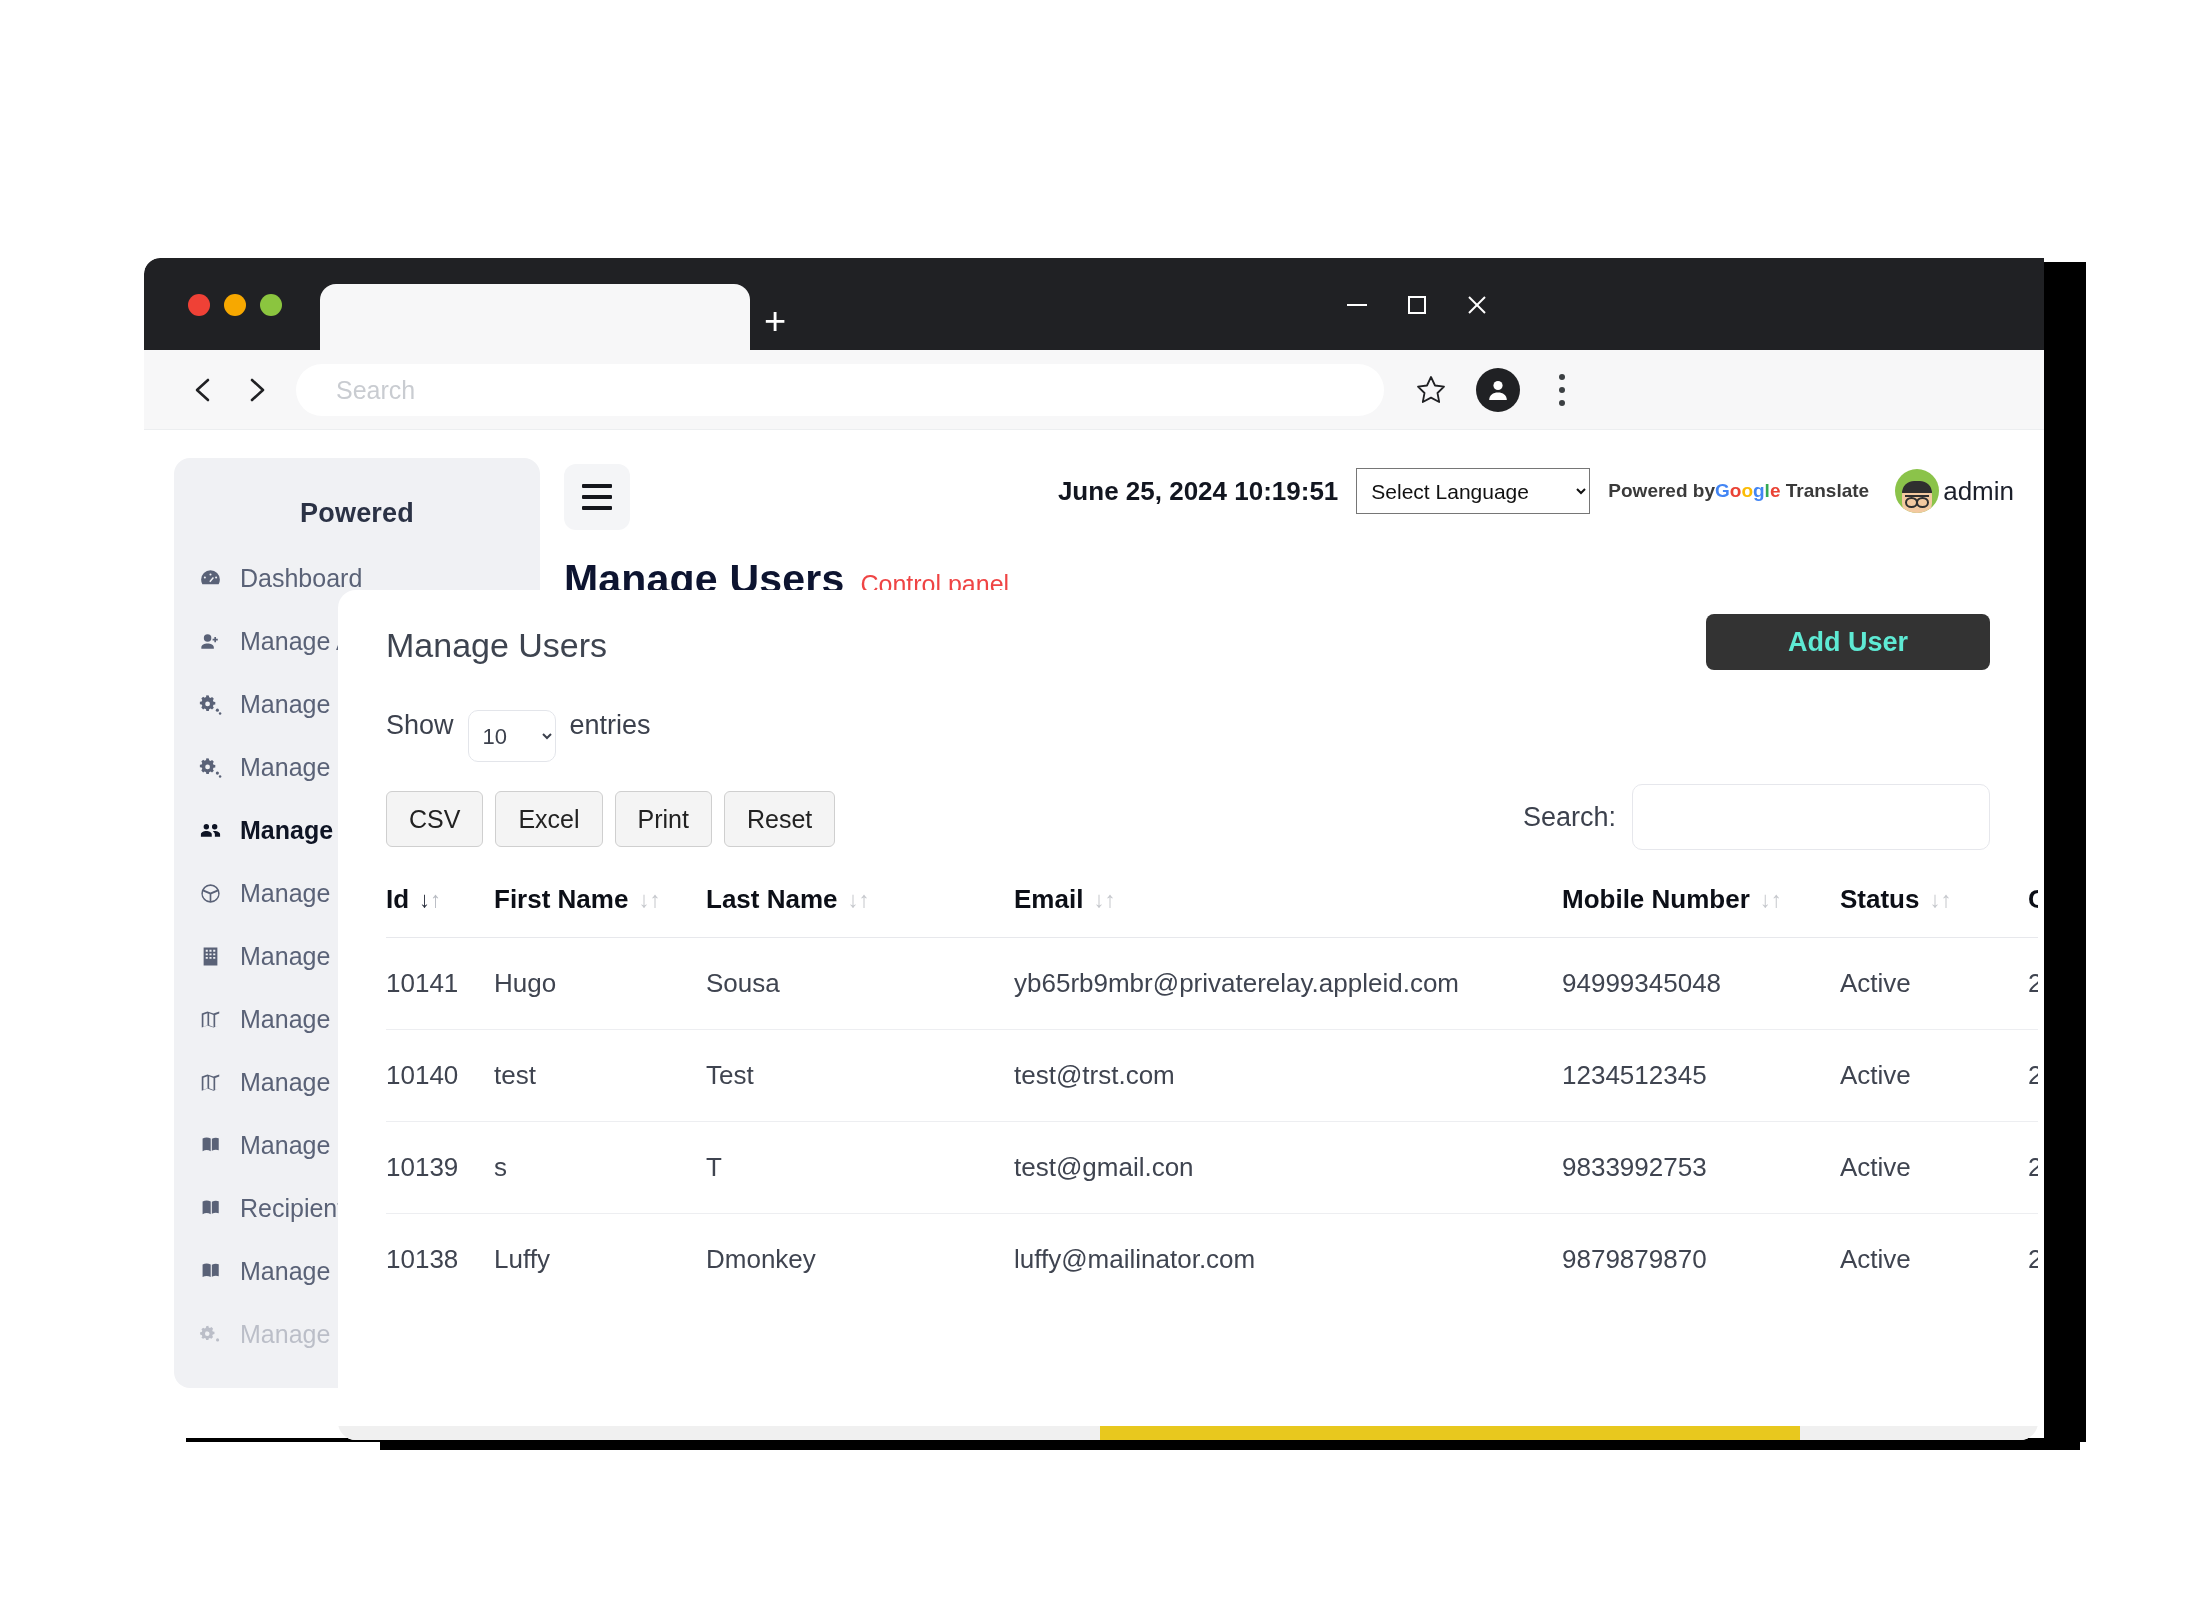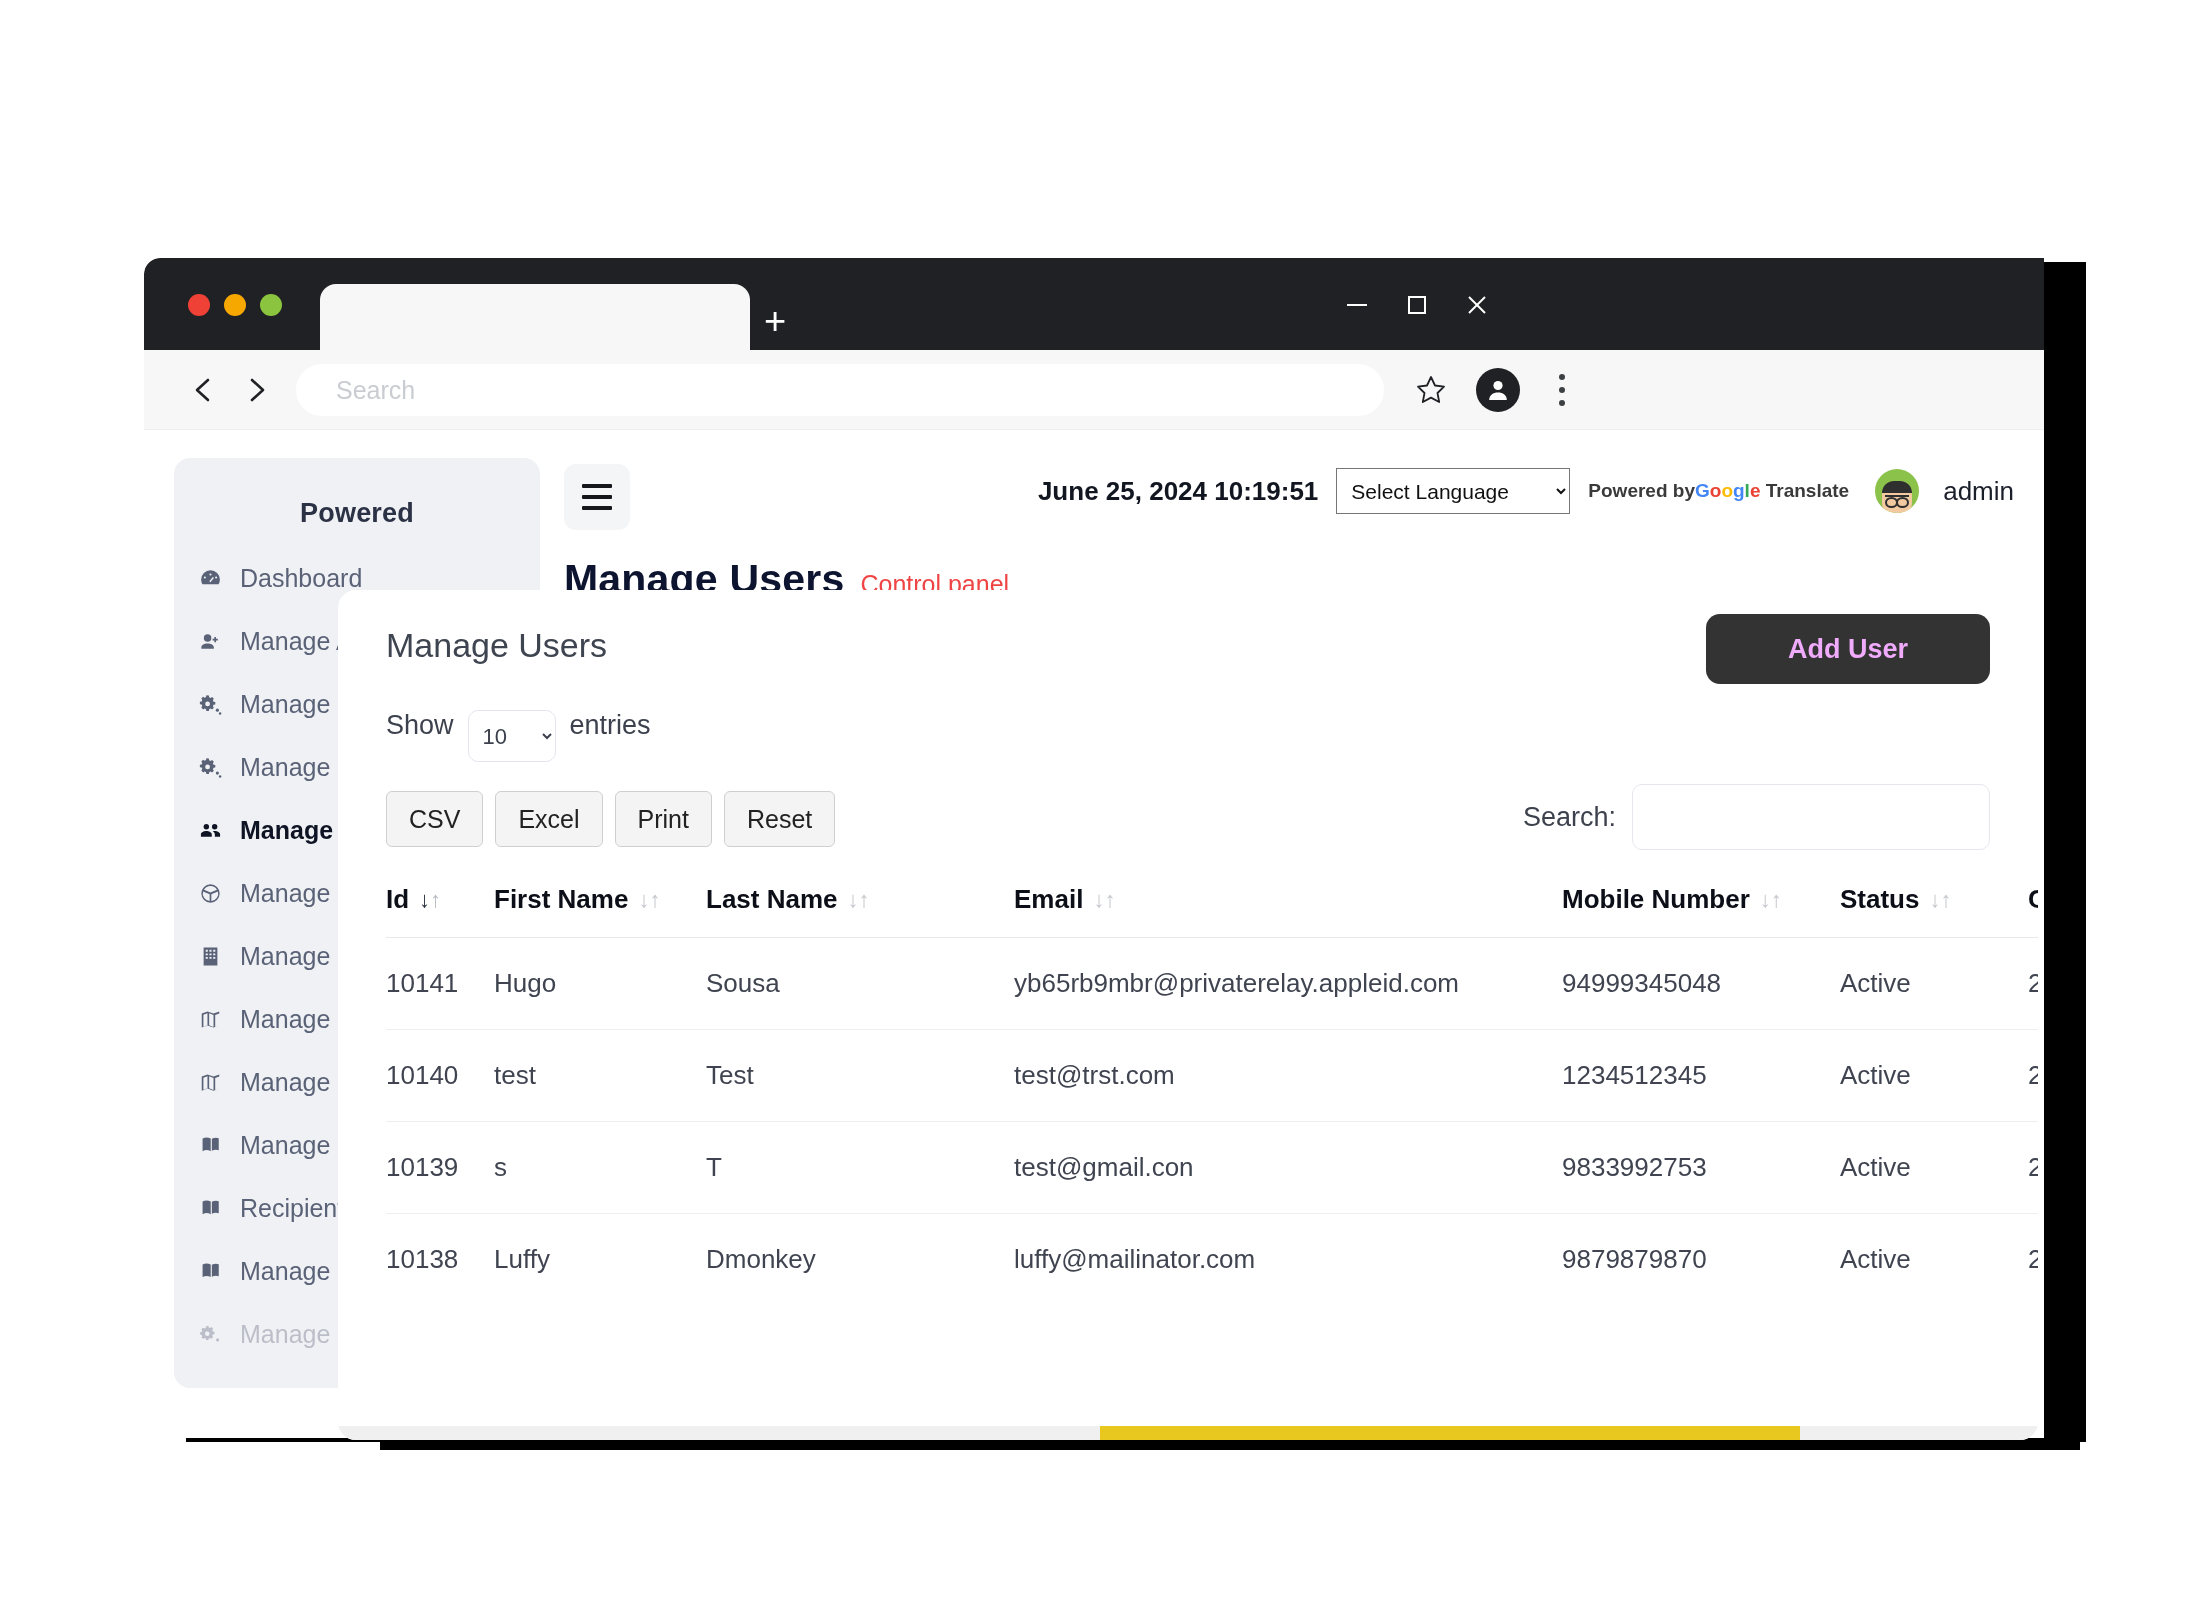--- a/index.html
+++ b/index.html
@@ -148,21 +148,21 @@
     width: 234px; height: 46px;
     border: 1px solid #767676; background: #ffffff;
     font-size: 21px; color: #111; font-family: "Liberation Sans", sans-serif;
     padding-left: 10px;
   }
   #translate-credit {
     font-size: 19px; font-weight: 700; color: #3a3a3a; white-space: nowrap; text-align: center;
   }
   .g-b { color: #4285f4; } .g-r { color: #ea4335; }
   .g-y { color: #fbbc05; } .g-g { color: #34a853; }
-  #user-chip { display: flex; align-items: center; gap: 24px; margin-left: 8px; }
+  #user-chip { display: flex; align-items: center; gap: 4px; margin-left: 8px; }
   #user-avatar {
     width: 44px; height: 44px; border-radius: 50%;
     background: #8bc34a; position: relative; overflow: hidden;
     display: flex; align-items: flex-end; justify-content: center;
   }
   #user-avatar .face {
     width: 30px; height: 34px; background: #f3c9a0;
     border-radius: 14px 14px 12px 12px; position: relative; margin-bottom: -2px;
   }
   #user-avatar .hair {
@@ -197,22 +197,22 @@
   }
   #card-head {
     position: relative; height: 120px;
   }
   #card-title {
     position: absolute; left: 48px; top: 36px;
     font-size: 34px; color: #3e4450;
   }
   #add-user-btn {
     position: absolute; right: 48px; top: 24px;
-    width: 284px; height: 70px; border-radius: 14px;
-    background: #333333; color: #f0abfc;
+    width: 284px; height: 56px; border-radius: 8px;
+    background: #333333; color: #5eead4;
     font-size: 27px; font-weight: 700;
     display: flex; align-items: center; justify-content: center;
     border: none; font-family: "Liberation Sans", sans-serif;
   }
 
   #controls-row {
     position: relative; margin: 0 48px; height: 60px;
     display: flex; align-items: flex-start;
   }
   #show-label { font-size: 27px; color: #3c414d; }

